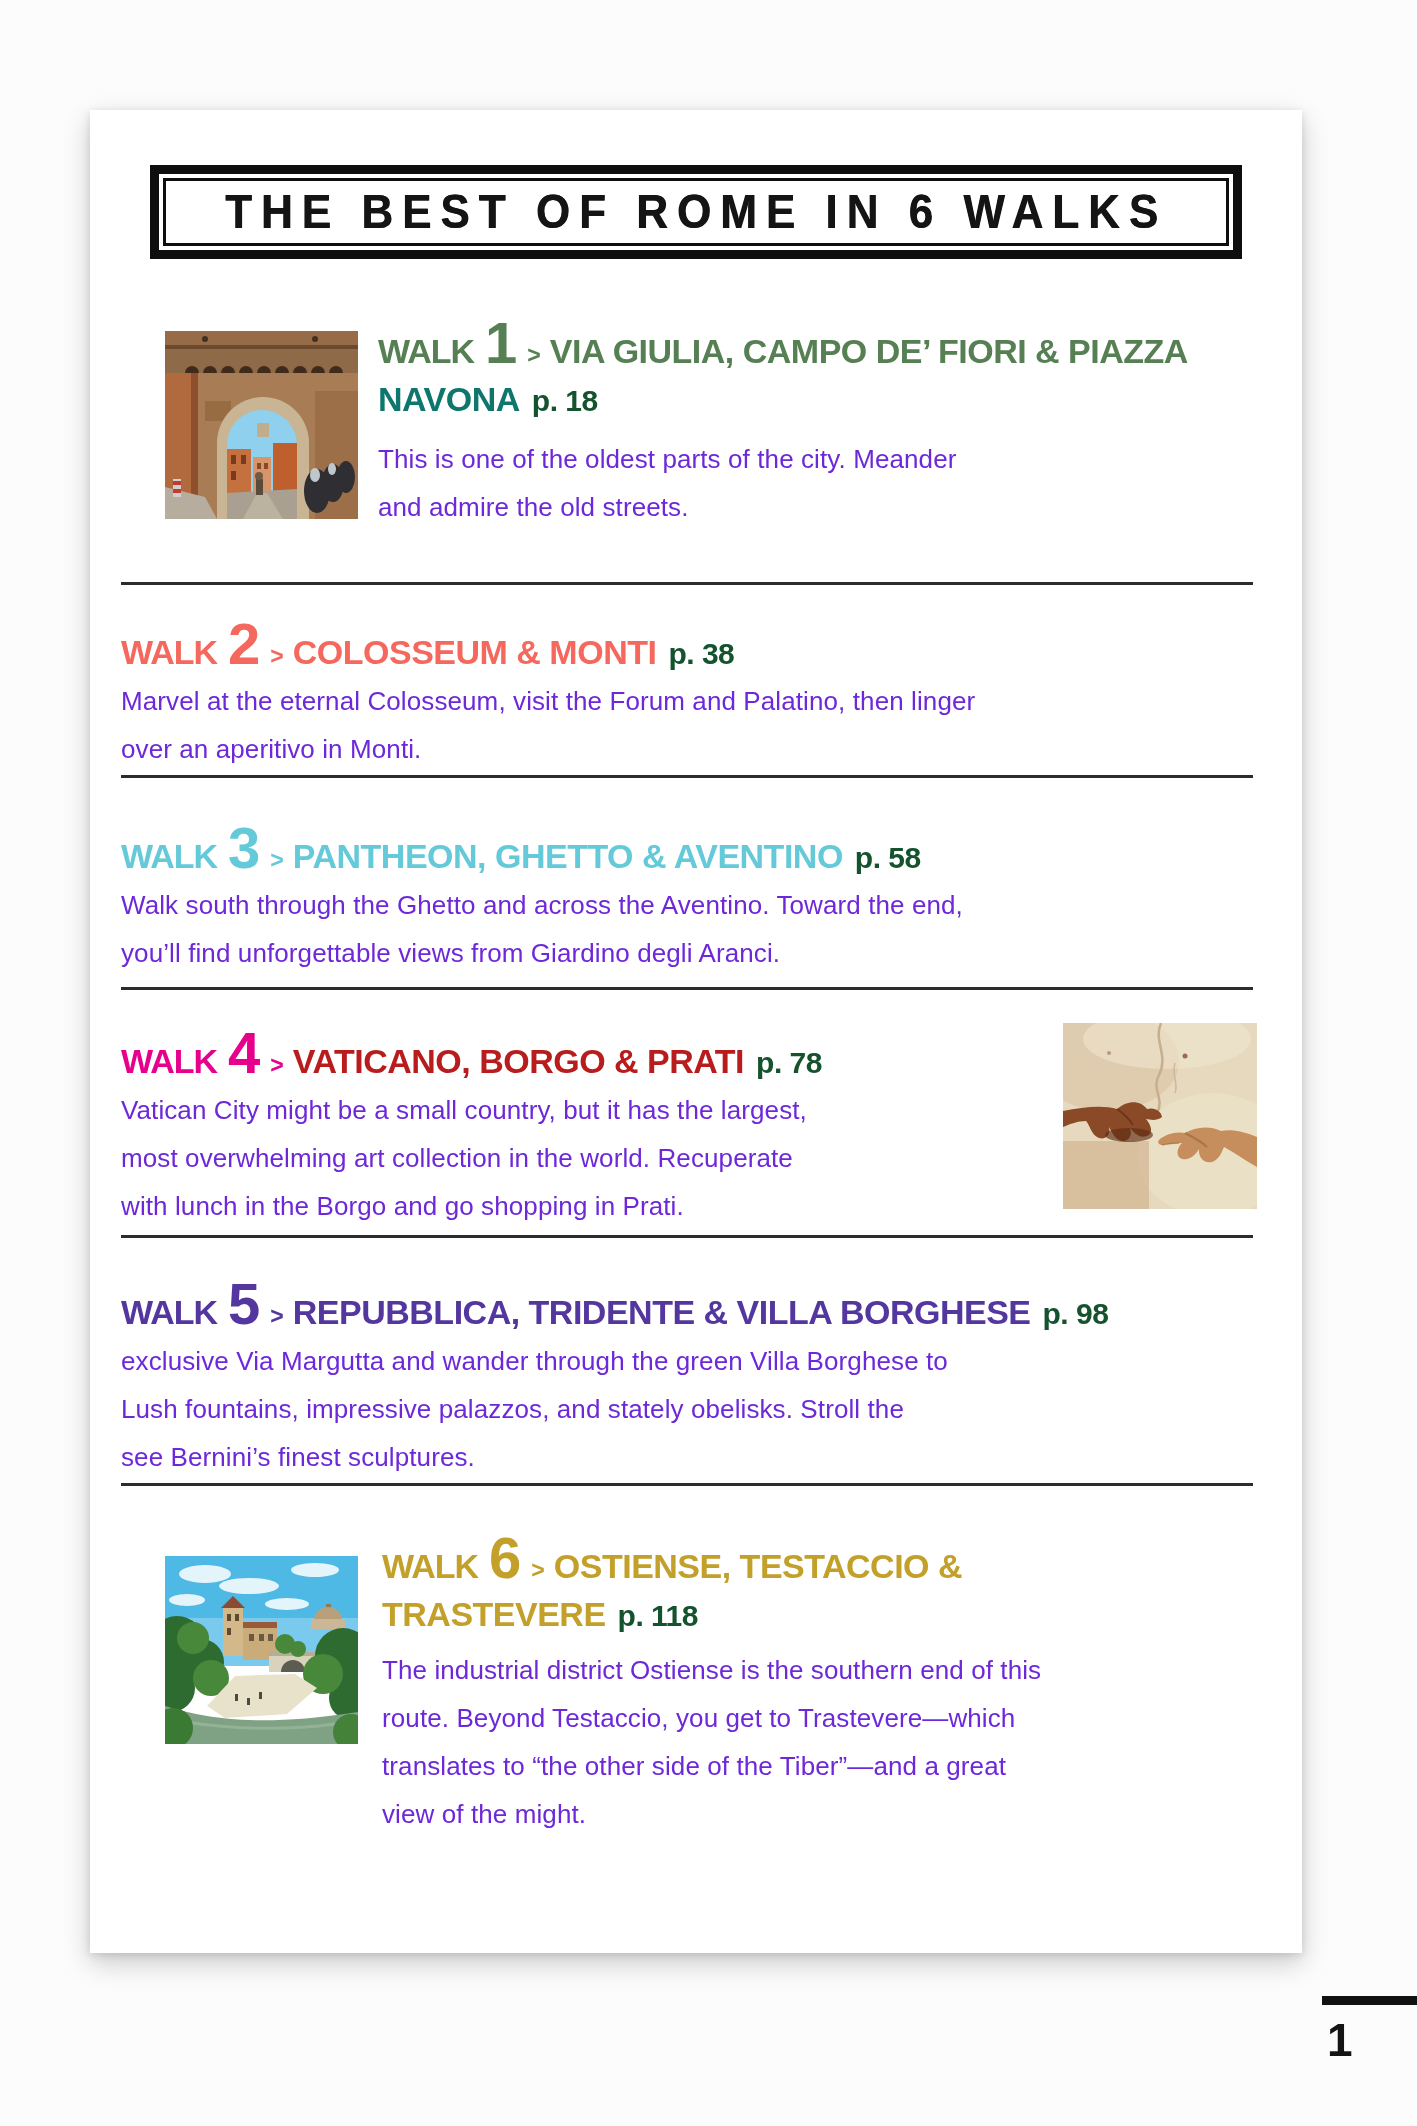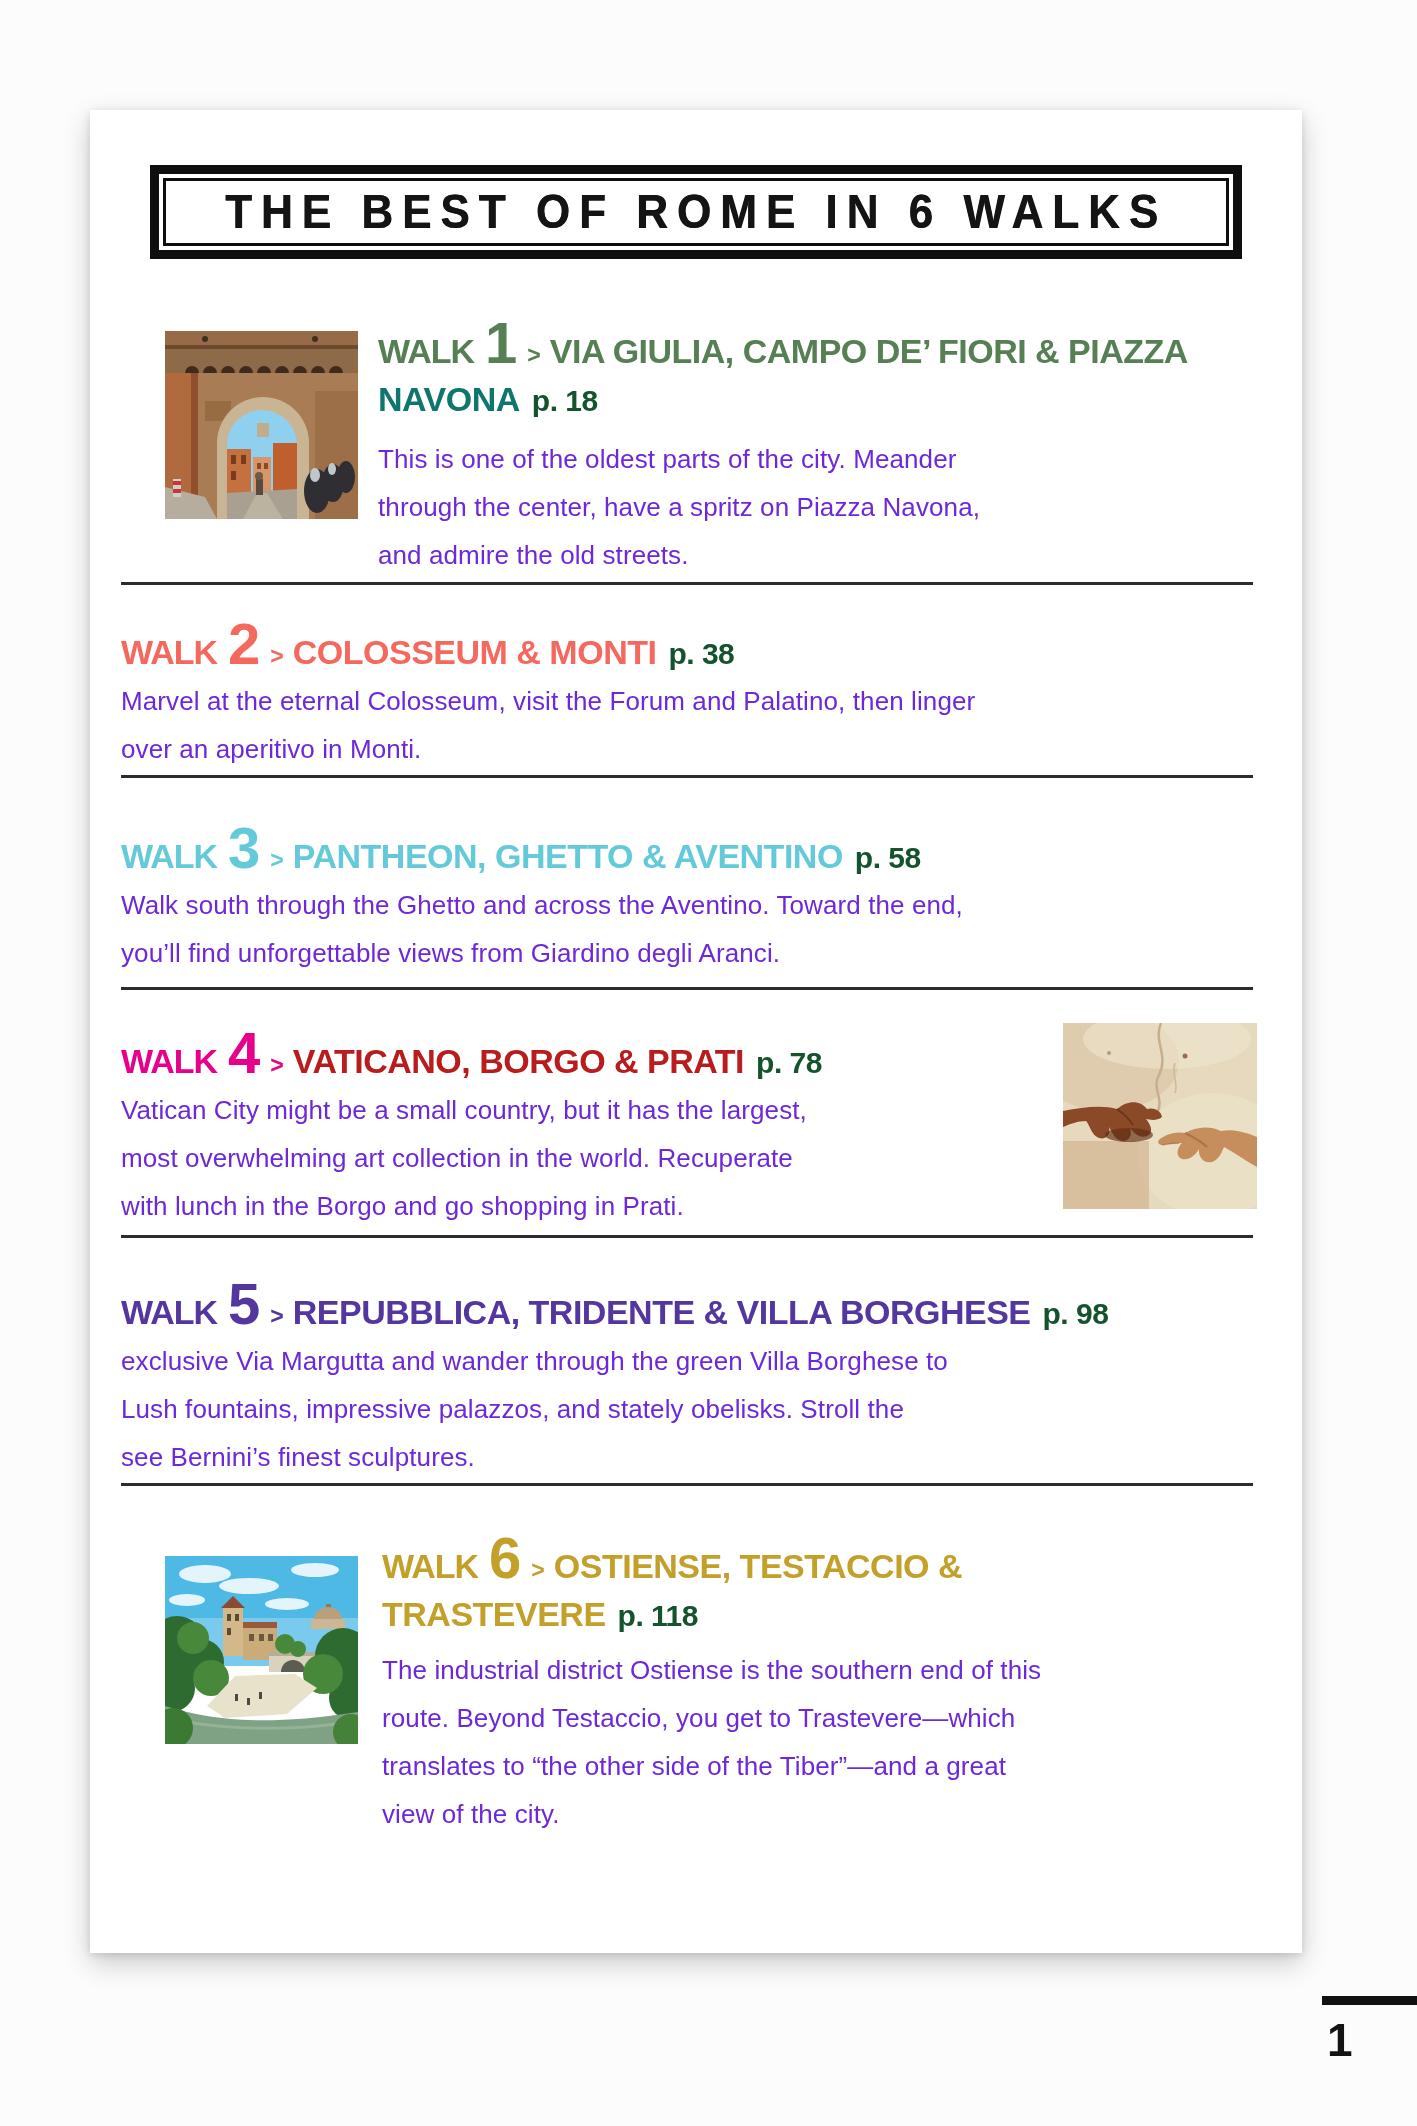--- a/index.html
+++ b/index.html
@@ -126,21 +126,20 @@
           <span class="hc" style="color: rgb(86, 127, 83);">&gt;</span>
           <span class="ht" style="color: rgb(86, 127, 83);">VIA GIULIA, CAMPO DE’ FIORI &amp; PIAZZA</span>
         </div>
         <div class="hline">
           <span class="ht" style="color: #0f766e;">NAVONA</span>
           <span class="hp">p. 18</span>
         </div>
       </div>
       <div class="desc">
         <span class="dline">This is one of the oldest parts of the city. Meander</span>
-        <span class="dline">through the center, have a spritz on Piazza Navona,</span>
         <span class="dline">and admire the old streets.</span>
       </div>
     </div>
   </div>
 
   <div class="rule" style="top:472px;"></div>
 
   <div class="section" style="left:31px;top:506px;">
     <div class="hline">
       <span class="hw" style="color: rgb(244, 104, 94);">WALK</span>
@@ -301,21 +300,21 @@
         </div>
         <div class="hline">
           <span class="ht" style="color: rgb(194, 160, 42);">TRASTEVERE</span>
           <span class="hp">p. 118</span>
         </div>
       </div>
       <div class="desc" style="margin-top:4px;">
         <span class="dline">The industrial district Ostiense is the southern end of this</span>
         <span class="dline">route. Beyond Testaccio, you get to Trastevere—which</span>
         <span class="dline">translates to “the other side of the Tiber”—and a great</span>
-        <span class="dline">view of the city.</span>
+        <span class="dline">view of the might.</span>
       </div>
     </div>
   </div>
 
 </div>
 
 <div class="corner-bar"></div>
 <div class="page-num">1</div>
 
 </body></html>

